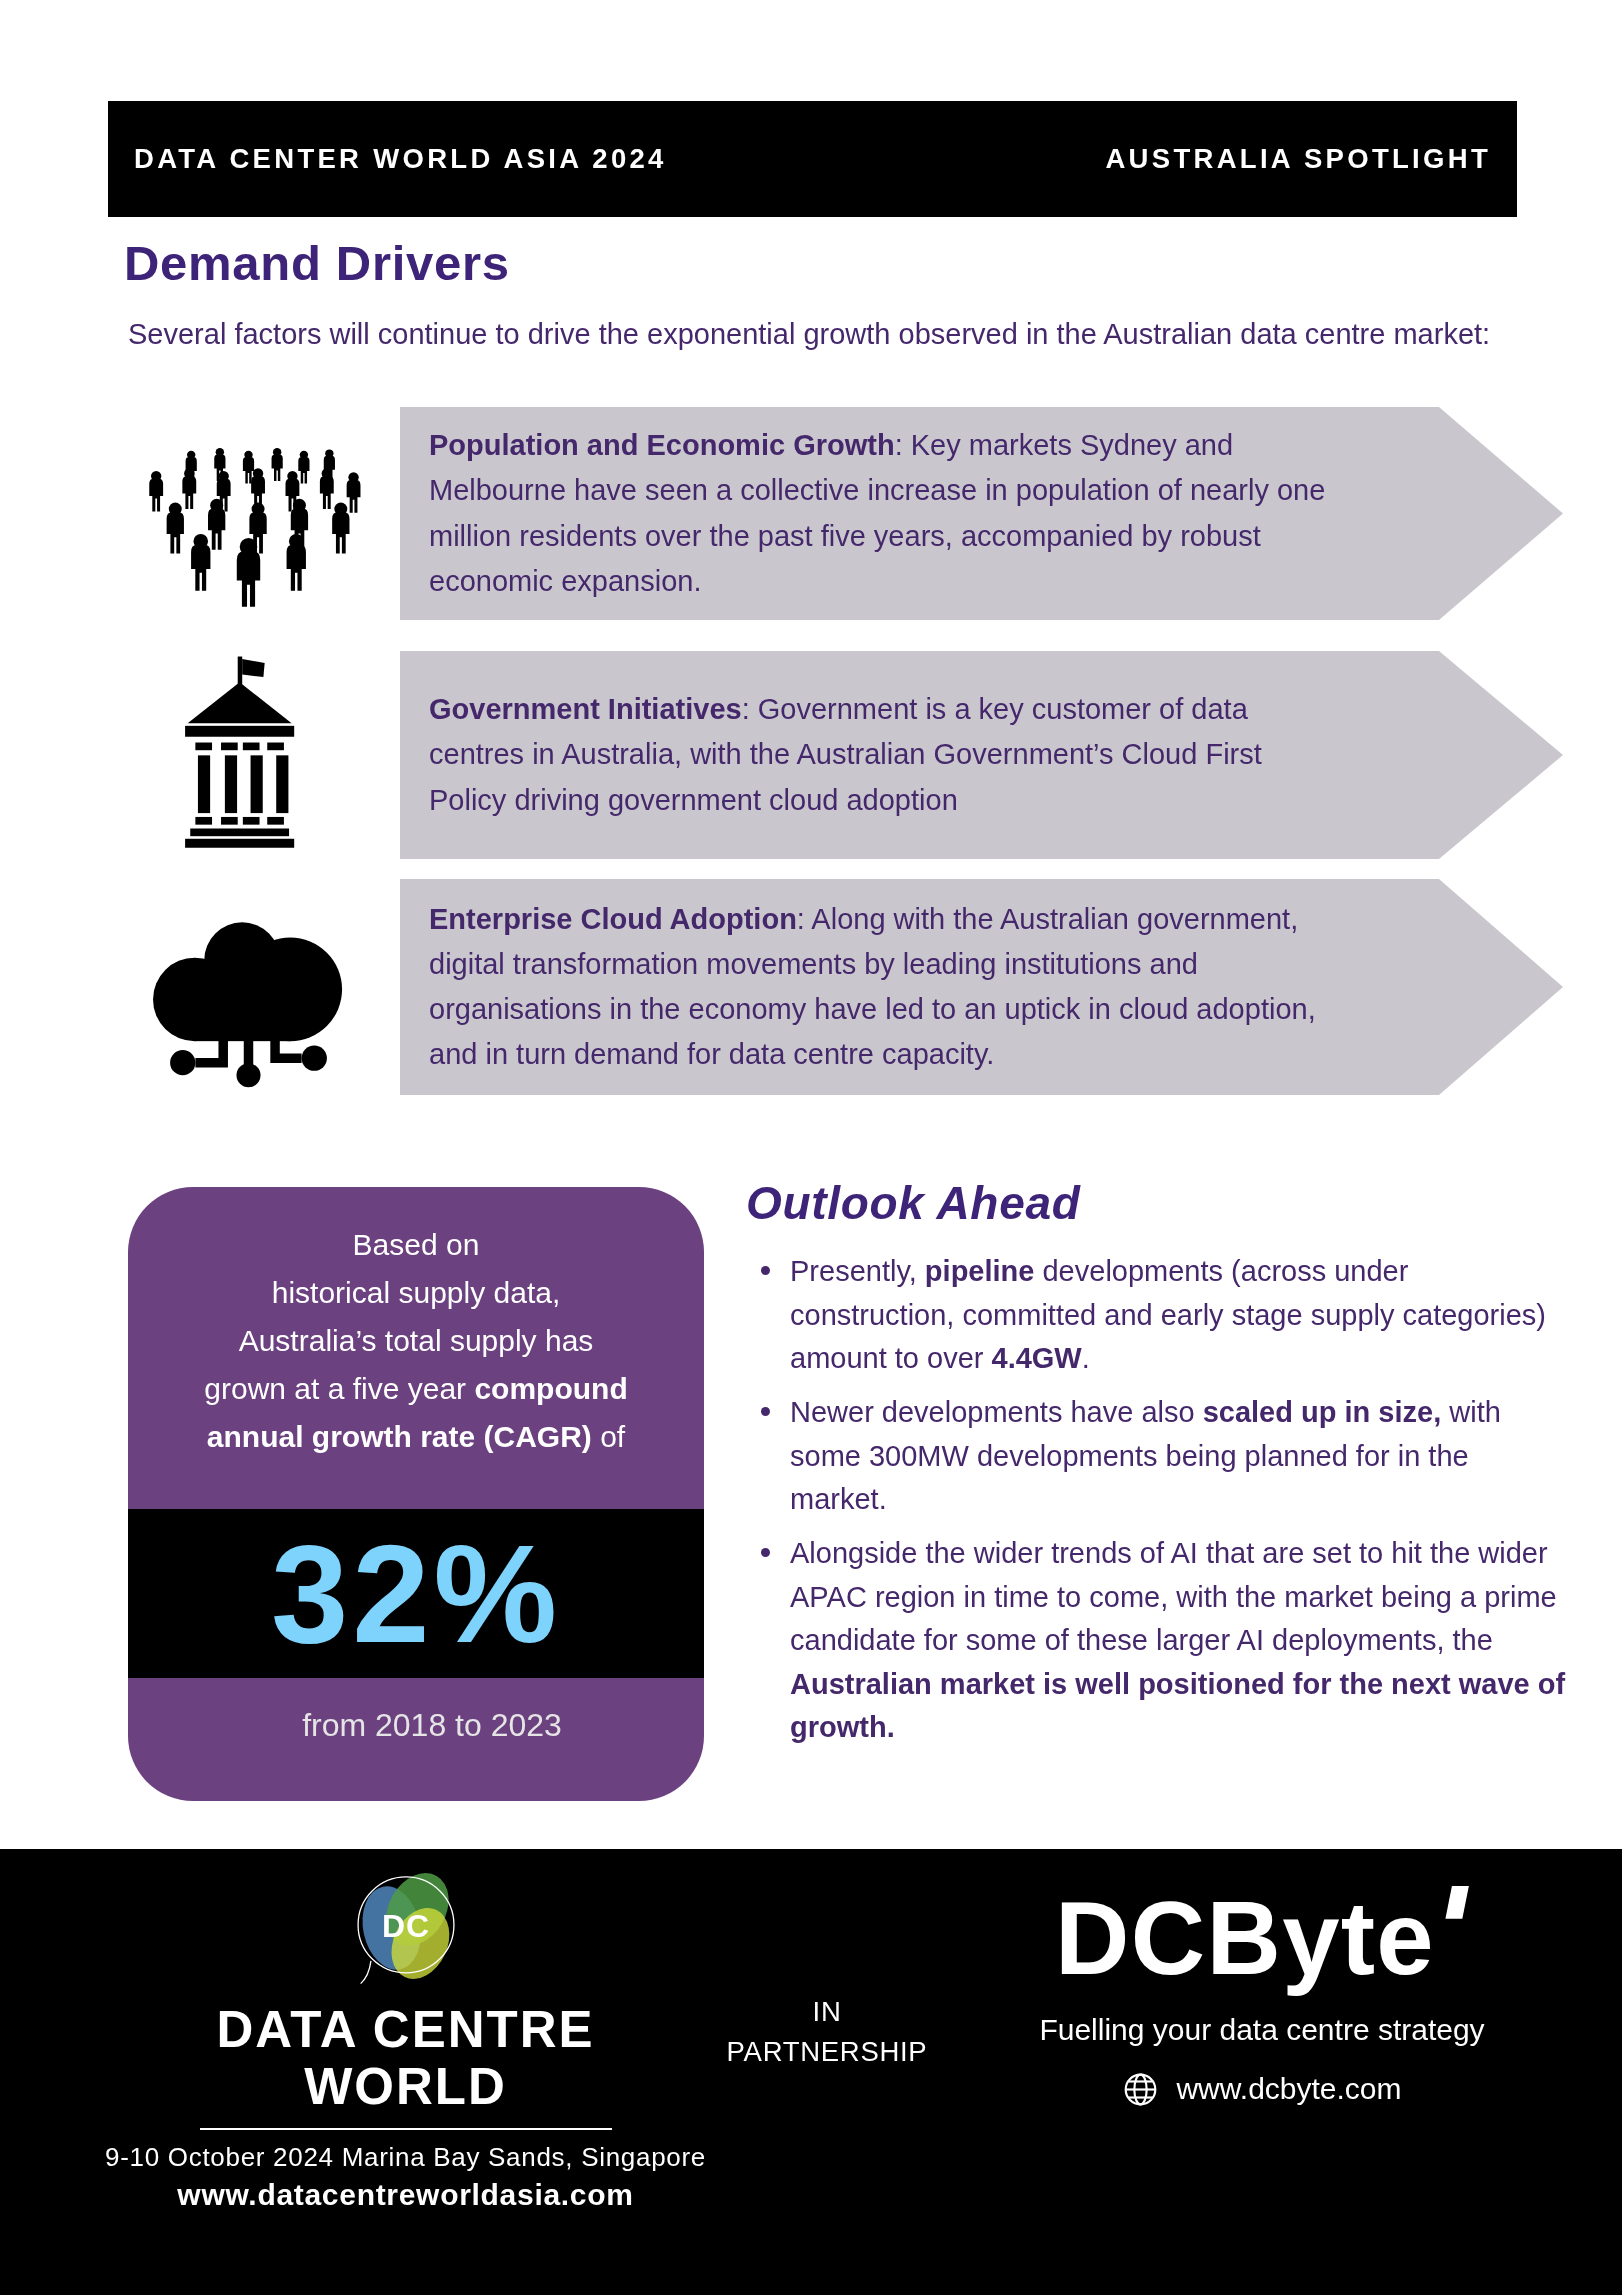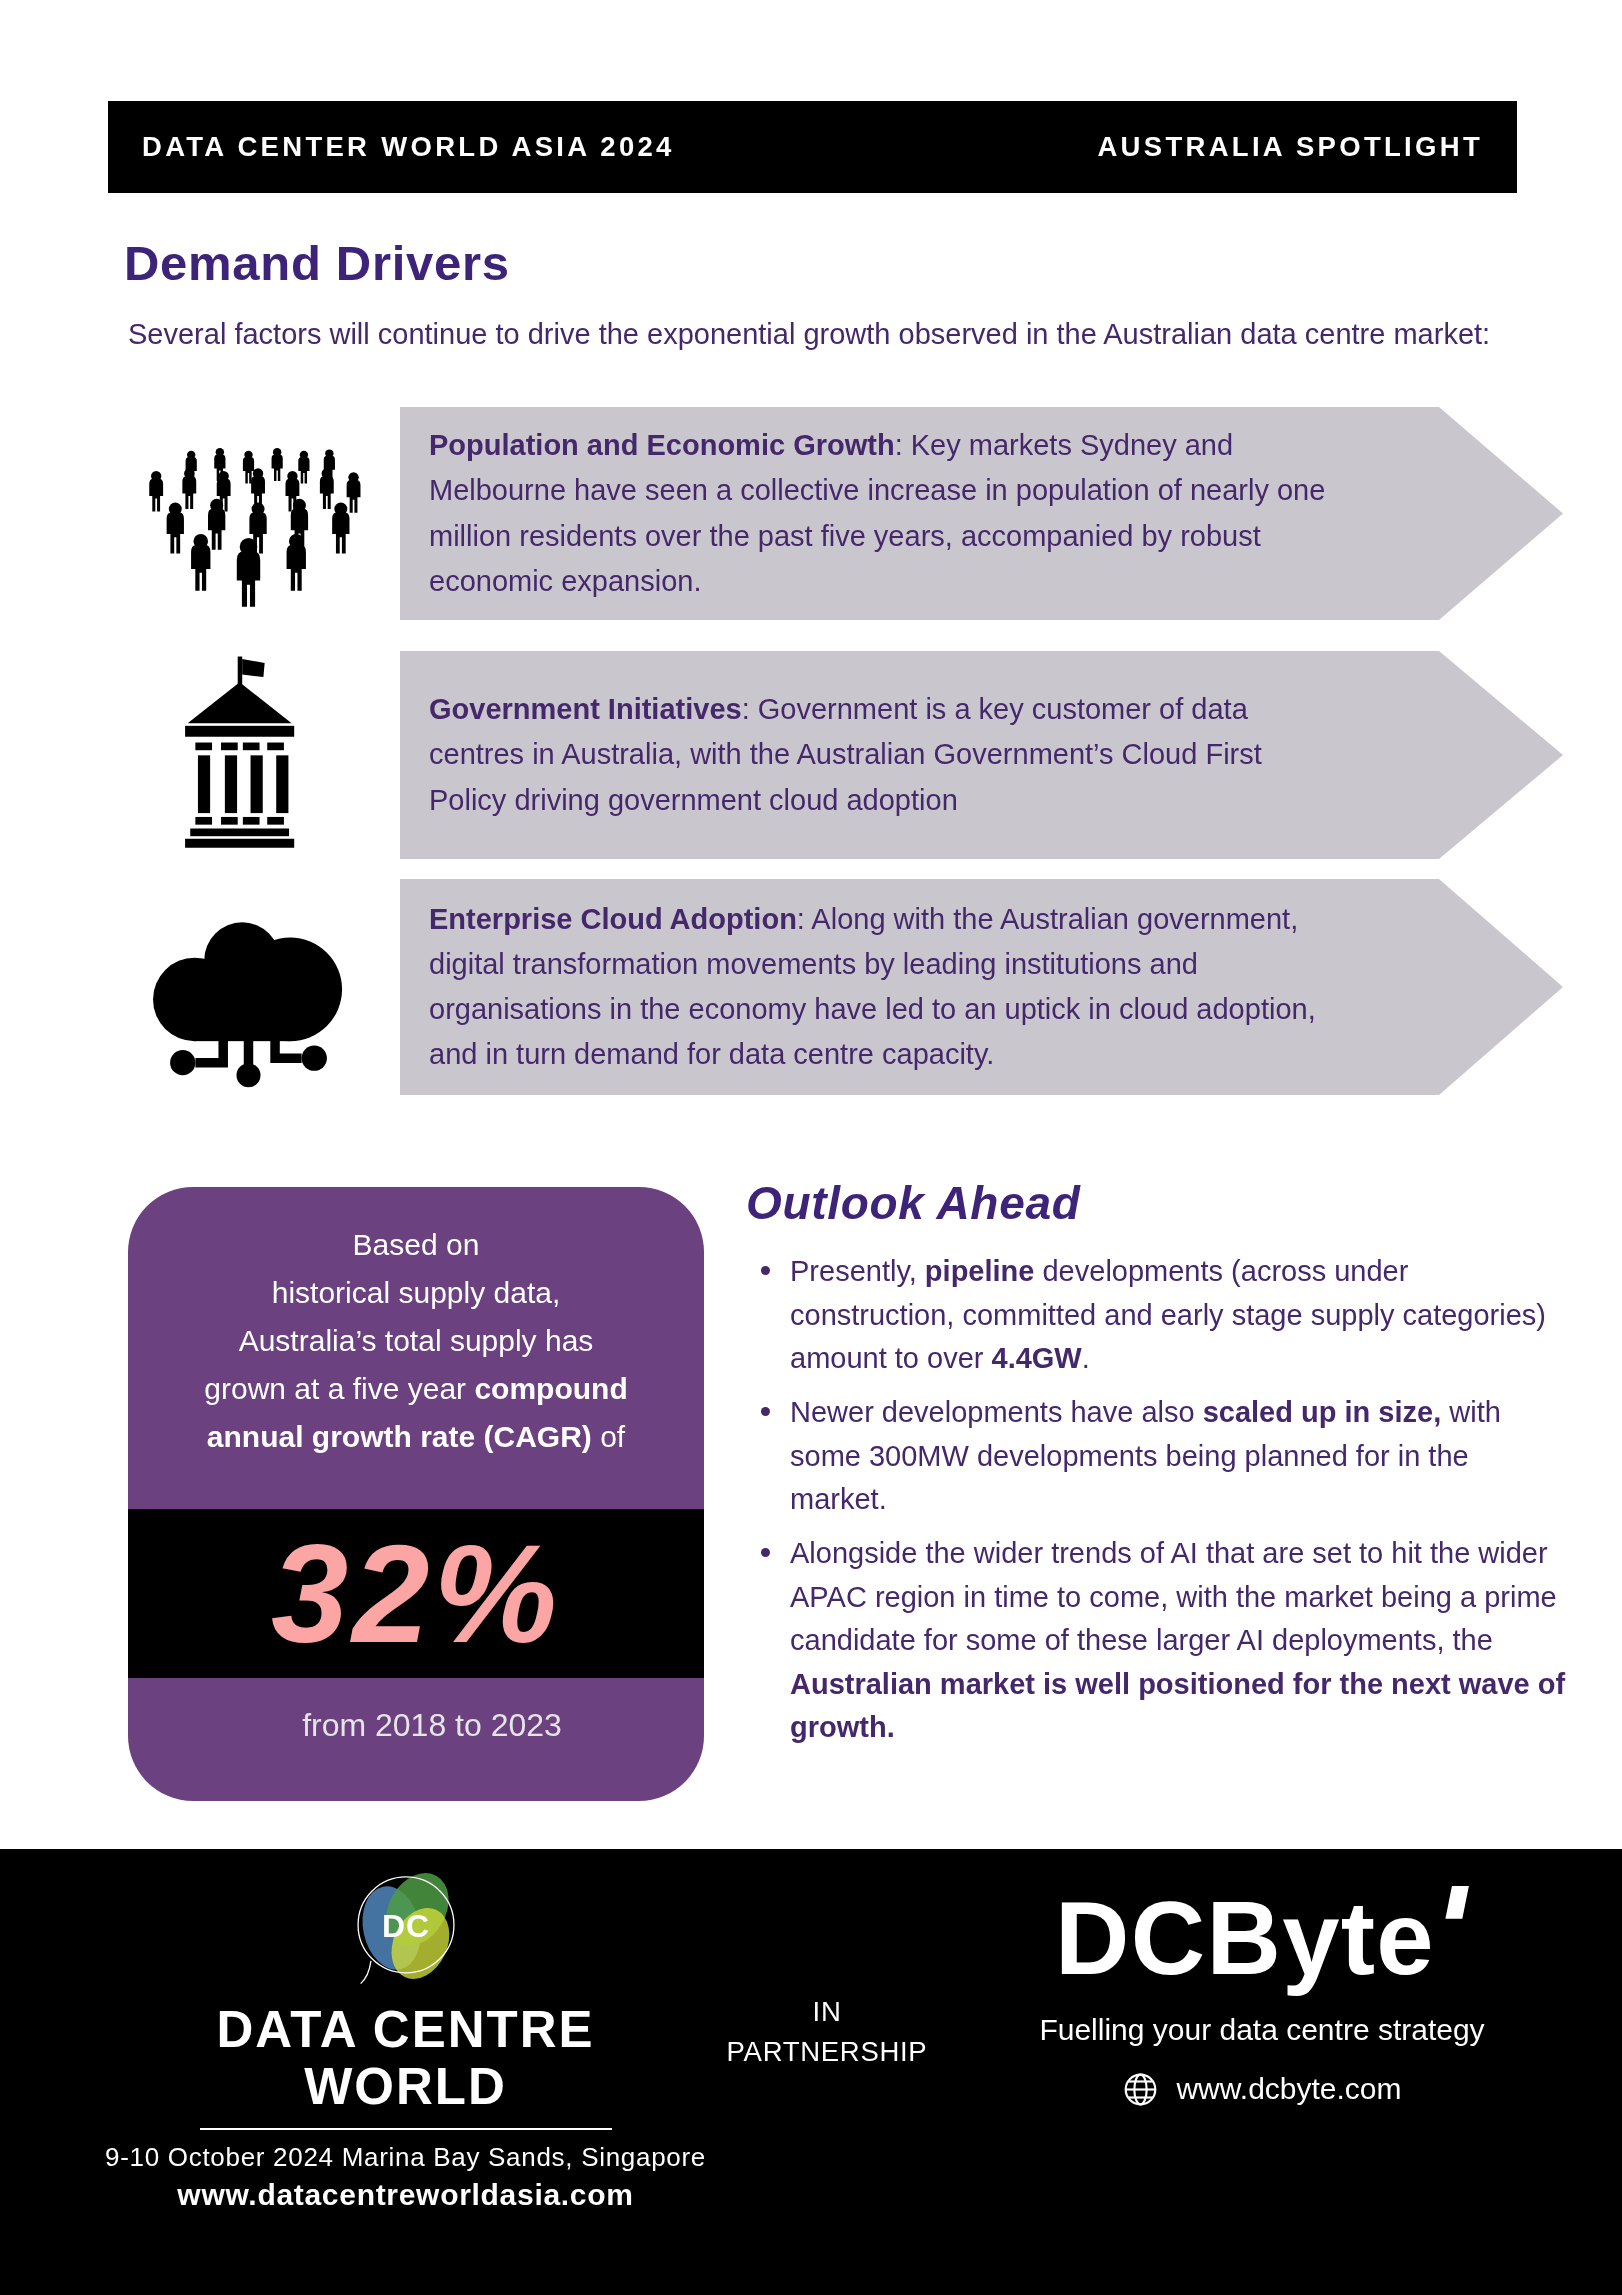--- a/index.html
+++ b/index.html
@@ -7,24 +7,24 @@
     position:relative;
     width:1623px;height:2295px;
     background:#ffffff;
     font-family:"Liberation Sans", sans-serif;
     overflow:hidden;
   }
   .b{font-weight:bold;}
 
   
   .header-bar{
-    position:absolute;left:108px;top:101px;width:1409px;height:92px;
+    position:absolute;left:108px;top:101px;width:1409px;height:116px;
     background:var(--band-black,#000);
     display:flex;align-items:center;justify-content:space-between;
-    padding:0 34px;box-sizing:border-box;
+    padding:0 26px;box-sizing:border-box;
   }
   .header-bar span{
     color:#fff;font-size:27.5px;font-weight:bold;letter-spacing:3.3px;white-space:nowrap;
   }
 
   
   .page-title{
     position:absolute;left:124px;top:235px;
     color:var(--accent-purple,#3E2478);
     font-size:49px;font-weight:bold;letter-spacing:0.7px;
@@ -58,21 +58,21 @@
   }
   .stat-text{
     padding-top:34px;font-size:30px;line-height:1.6;
   }
   .stat-band{
     position:absolute;left:0;top:322px;width:100%;height:169px;
     background:var(--band-black,#000);
     display:flex;align-items:center;justify-content:center;
   }
   .stat-value{
-    color:#fca5a5;font-size:139px;font-weight:bold;letter-spacing:3.9px;line-height:1;font-style:italic;
+    color:#7dd3fc;font-size:139px;font-weight:bold;letter-spacing:3.9px;line-height:1;
   }
   .stat-period{
     position:absolute;left:16px;top:520px;width:100%;
     font-size:32px;color:#e5e5e5;
   }
 
   
   .outlook-title{
     position:absolute;left:746px;top:1176px;
     color:var(--accent-purple,#3E2478);

